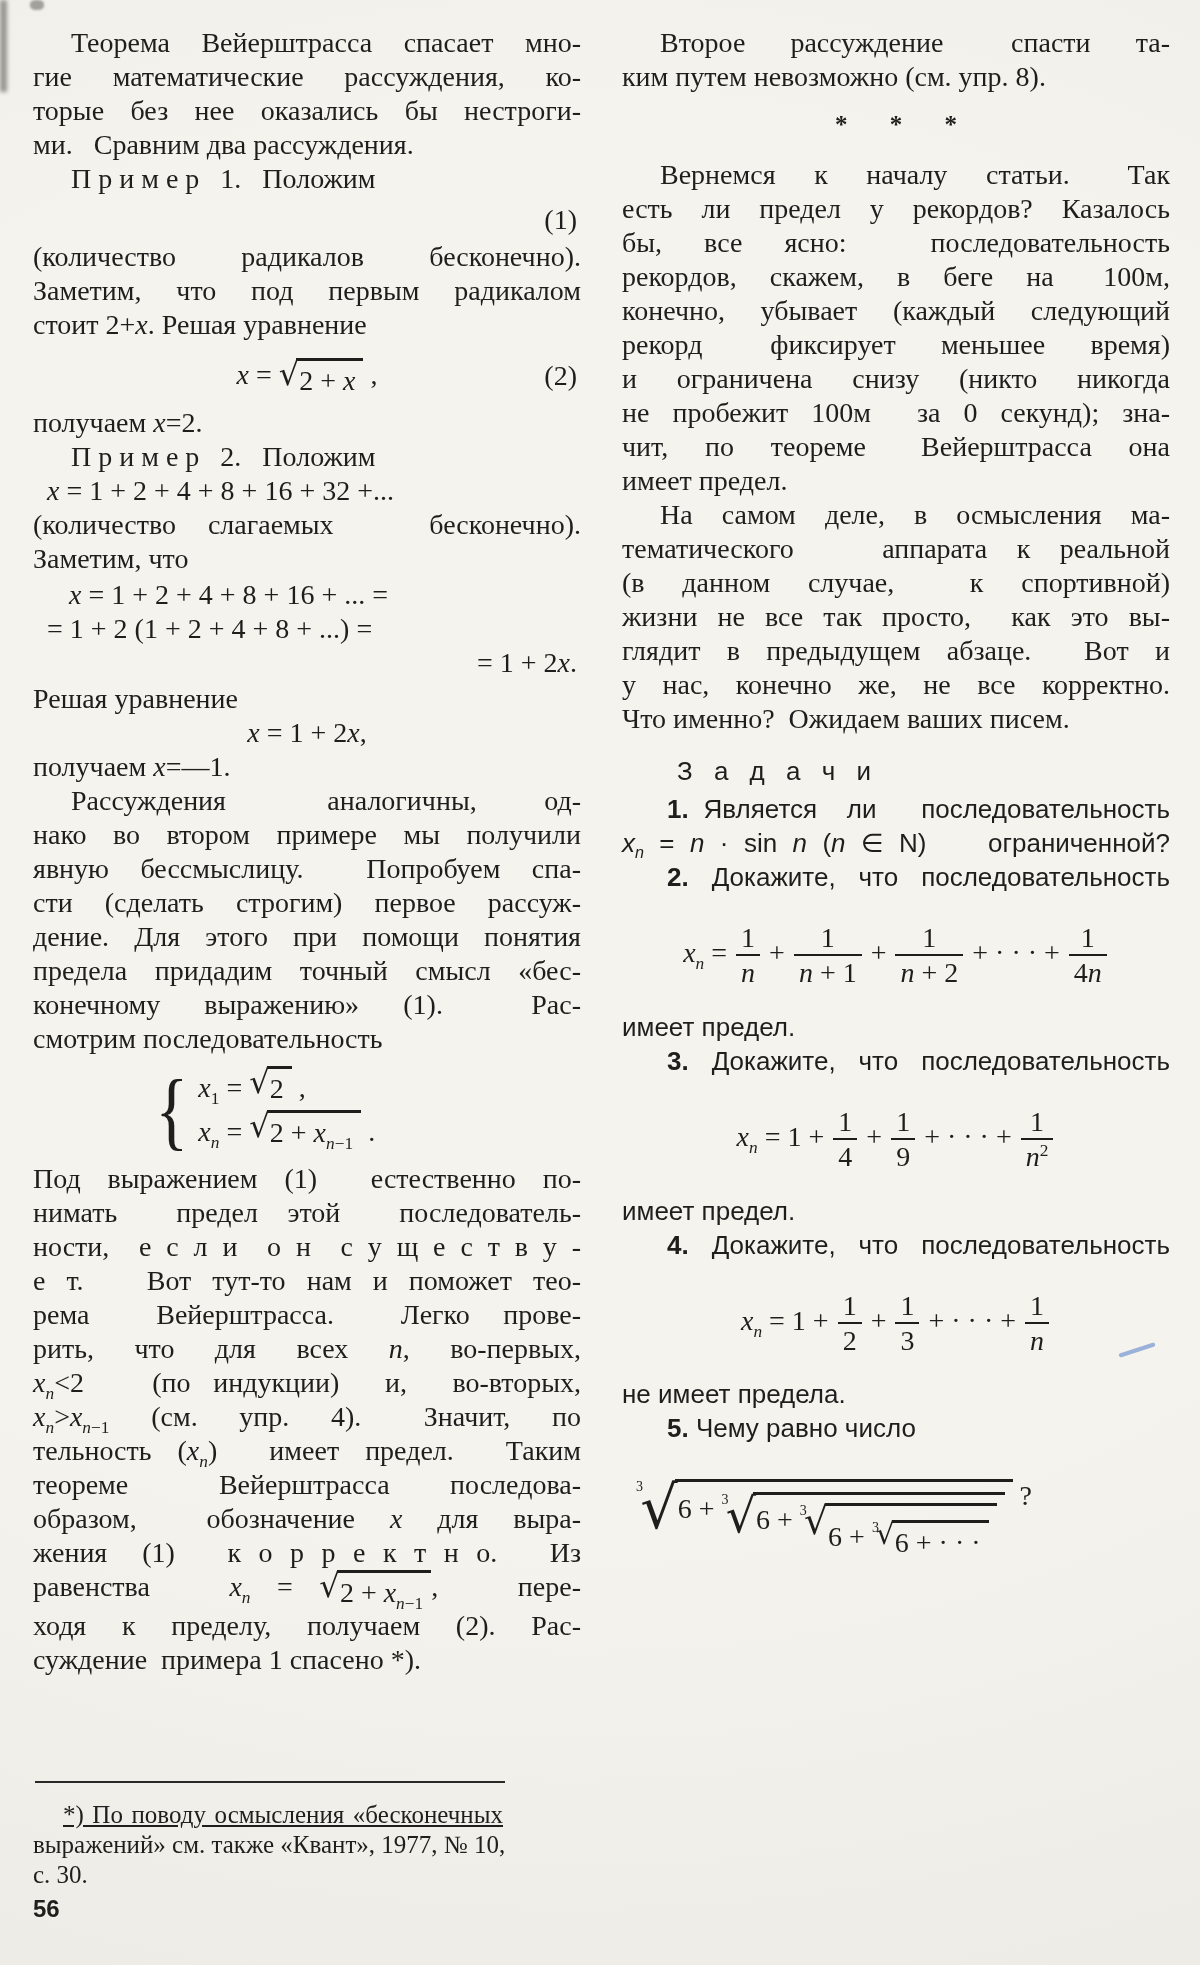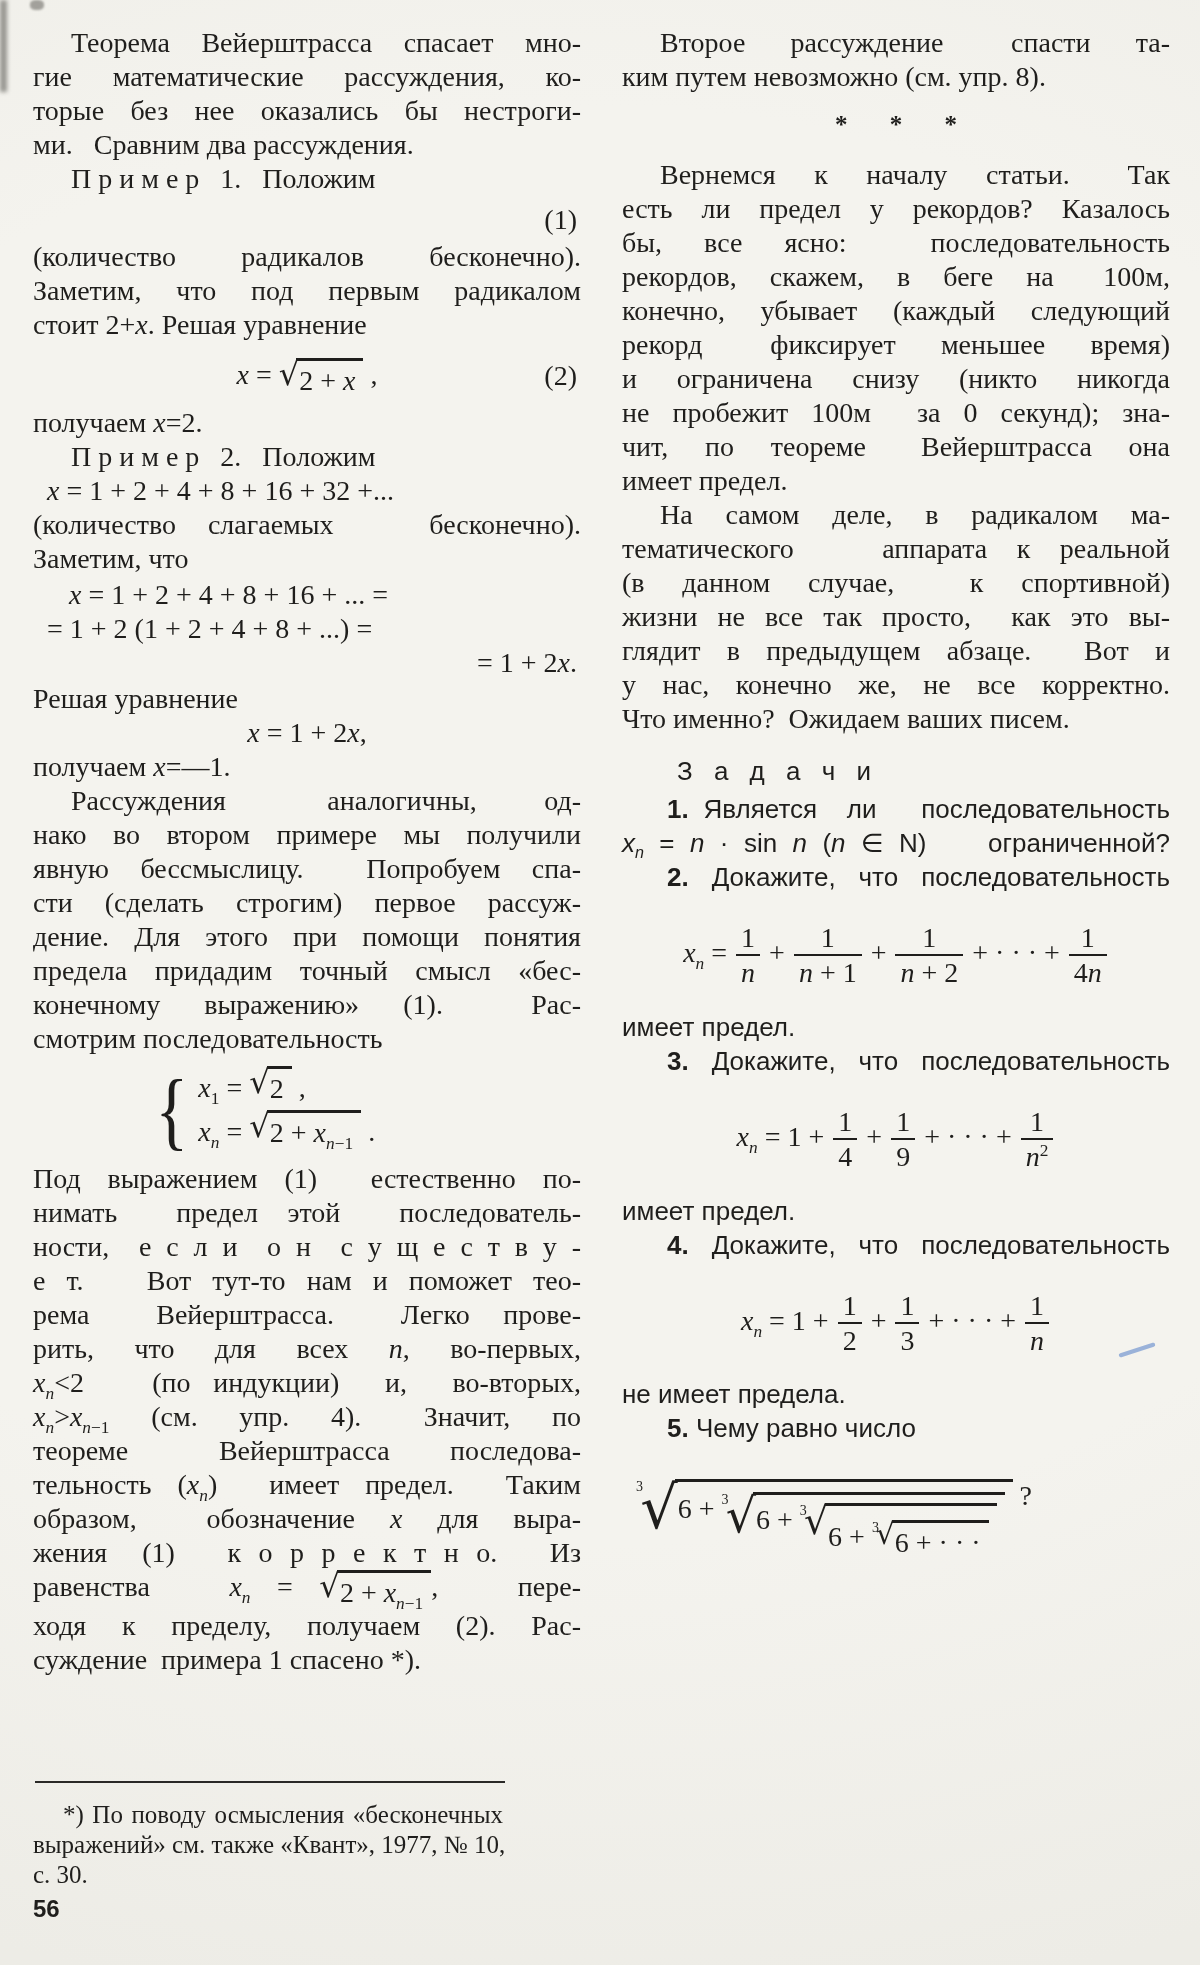--- a/index.html
+++ b/index.html
@@ -69,21 +69,21 @@
   .tasks-header { padding-left:55px; letter-spacing:7px; margin-bottom:4px; }
   .task-first { padding-left:45px; }
   .tasks .formula { font-family:"Liberation Serif","DejaVu Serif",serif; font-size:28px; }
   .tf { margin:14px 0 12px; padding:14px 0 8px; }
   .t5f { text-align:left; padding-left:14px; margin-top:18px; padding-top:16px; }
 
   
   .footrule { position:absolute; left:35px; top:1781px; width:470px; height:2px; background:#2a2927; }
   .footnote { position:absolute; left:33px; top:1800px; width:470px;
               font-size:25px; line-height:30px; }
-  .footnote .tline.indent { padding-left:30px; }
+  .footnote .tline.indent { padding-left:30px;text-decoration:underline; }
   .pagenum { position:absolute; left:33px; top:1892px;
              font-family:"Liberation Sans","DejaVu Sans",sans-serif;
              font-weight:bold; font-size:24px; }
 
   
   .edge-shadow { position:absolute; left:0; top:0; width:7px; height:92px;
                  background:#4a4944; opacity:.55; filter:blur(2px); }
   .speck { position:absolute; left:30px; top:0; width:14px; height:10px;
            background:#55534e; opacity:.5; filter:blur(1px); border-radius:40%; }
   .pen-mark { position:absolute; left:1118px; top:1348px; width:38px; height:4px;
@@ -167,22 +167,22 @@
 
     <div class="para">
         <div class="tline">Под выражением (1)&nbsp; естественно по-</div>
         <div class="tline">нимать&nbsp; предел этой&nbsp; последователь-</div>
         <div class="tline">ности,&nbsp; е с л и&nbsp; о н&nbsp; с у щ е с т в у -</div>
         <div class="tline">е т.&nbsp;&nbsp; Вот тут-то нам и поможет тео-</div>
         <div class="tline">рема&nbsp; Вейерштрасса.&nbsp; Легко прове-</div>
         <div class="tline">рить,&nbsp; что&nbsp; для&nbsp; всех&nbsp; <i>n</i>,&nbsp; во-первых,</div>
         <div class="tline"><i>x<sub>n</sub></i>&lt;2&nbsp;&nbsp; (по индукции)&nbsp; и,&nbsp; во-вторых,</div>
         <div class="tline"><i>x<sub>n</sub></i>&gt;<i>x</i><sub><i>n</i>−1</sub>&nbsp; (см.&nbsp; упр.&nbsp; 4).&nbsp;&nbsp; Значит,&nbsp; по</div>
+        <div class="tline">тельность (<i>x<sub>n</sub></i>)&nbsp; имеет предел.&nbsp; Таким</div>
         <div class="tline">теореме&nbsp;&nbsp; Вейерштрасса&nbsp; последова-</div>
-        <div class="tline">тельность (<i>x<sub>n</sub></i>)&nbsp; имеет предел.&nbsp; Таким</div>
         <div class="tline">образом,&nbsp; обозначение <i>x</i> для выра-</div>
         <div class="tline">жения&nbsp; (1)&nbsp;&nbsp; к о р р е к т н о.&nbsp;&nbsp; Из</div>
         <div class="tline">равенства&nbsp;&nbsp; <i>x<sub>n</sub></i> = <span class="rad r1"><span class="rs">√</span><span class="rb">2 + <i>x</i><sub><i>n</i>−1</sub></span></span>,&nbsp;&nbsp; пере-</div>
         <div class="tline">ходя к пределу, получаем (2). Рас-</div>
         <div class="tline last">суждение&nbsp; примера 1 спасено *).</div>
       </div>
 
   </div>
 
   <div class="col col-right">
@@ -201,21 +201,21 @@
         <div class="tline">рекордов,&nbsp; скажем,&nbsp; в&nbsp; беге&nbsp; на&nbsp;&nbsp; 100м,</div>
         <div class="tline">конечно, убывает (каждый следующий</div>
         <div class="tline">рекорд&nbsp;&nbsp; фиксирует&nbsp; меньшее&nbsp; время)</div>
         <div class="tline">и&nbsp; ограничена&nbsp; снизу&nbsp; (никто&nbsp; никогда</div>
         <div class="tline">не пробежит 100м&nbsp; за 0 секунд); зна-</div>
         <div class="tline">чит,&nbsp; по&nbsp; теореме&nbsp;&nbsp; Вейерштрасса&nbsp; она</div>
         <div class="tline last">имеет предел.</div>
       </div>
 
     <div class="para">
-        <div class="tline indent">На самом деле, в радикалом ма-</div>
+        <div class="tline indent">На самом деле, в осмысления ма-</div>
         <div class="tline">тематического&nbsp;&nbsp; аппарата к реальной</div>
         <div class="tline">(в&nbsp; данном&nbsp; случае,&nbsp;&nbsp;&nbsp; к&nbsp; спортивной)</div>
         <div class="tline">жизни не все так просто,&nbsp; как это вы-</div>
         <div class="tline">глядит в предыдущем абзаце.&nbsp; Вот и</div>
         <div class="tline">у нас, конечно же, не все корректно.</div>
         <div class="tline last">Что именно?&nbsp; Ожидаем ваших писем.</div>
       </div>
 
     <div class="tasks">
       <div class="tasks-header">З а д а ч и</div>

